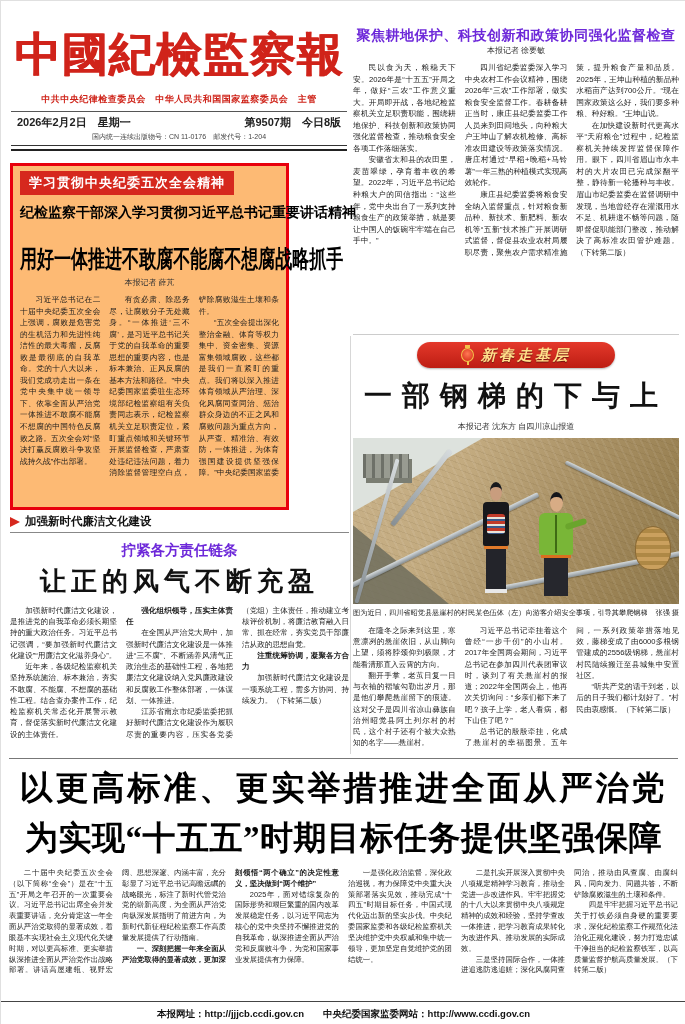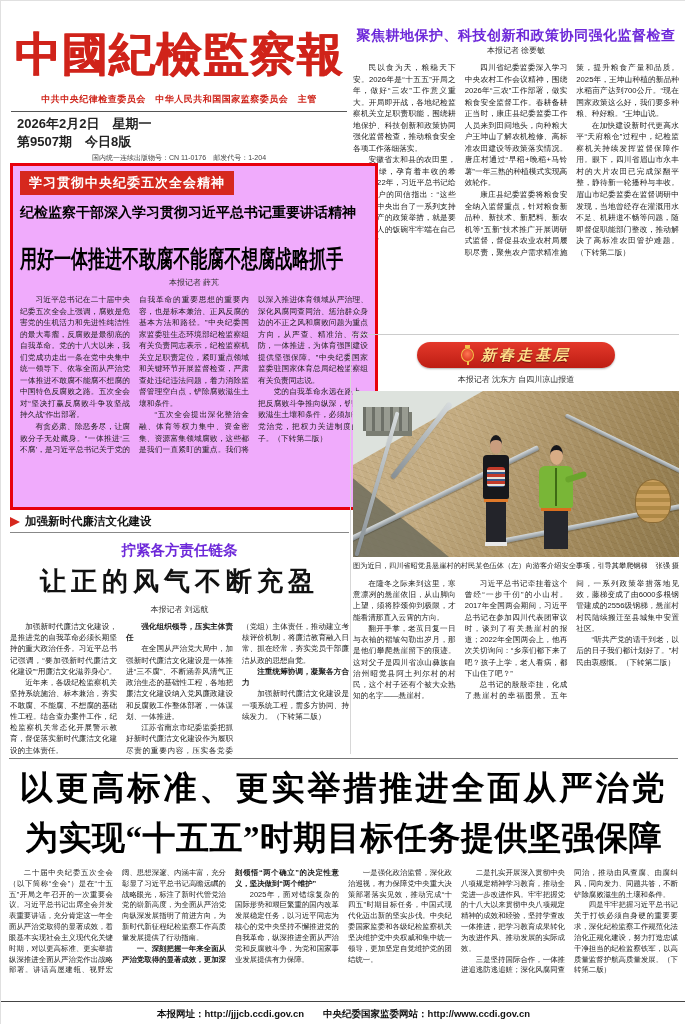--- a/index.html
+++ b/index.html
@@ -8,42 +8,42 @@
         font-family:"Liberation Sans","DejaVu Sans",sans-serif;}
   .serif{font-family:"Liberation Serif","DejaVu Serif",serif;}
 
   
   .masthead{position:absolute;left:10px;top:18px;width:336px;}
   .mh-title{font-family:"Liberation Serif","DejaVu Serif",serif;font-weight:900;
             font-size:46px;line-height:1.55;text-align:center;color:#d0231a;
             letter-spacing:1px;text-shadow:1px 0 0 #d0231a;}
   .mh-affil{text-align:center;font-size:9px;font-weight:bold;color:#cf241a;margin-top:3px;letter-spacing:.5px;}
   .mh-rule{border-top:1px solid #555;margin-top:5px;}
-  .mh-daterow{display:flex;justify-content:space-between;font-size:13px;font-weight:bold;
-              padding:3px 6px 1px 6px;color:#222;flex-direction:column;}
+  .mh-daterow{display:flex;justify-content:space-between;font-size:11px;font-weight:bold;
+              padding:3px 6px 1px 6px;color:#222;}
   .mh-pub{text-align:center;font-size:7px;color:#444;margin-top:1px;}
   .mh-double{margin-top:3px;height:3px;border-top:1px solid #333;border-bottom:2px solid #222;}
 
   
   .body-text{text-align:justify;color:#1c1c1c;overflow:hidden;}
   .body-text p{margin:0;text-indent:2em;}
   .body-text p.subhead{font-weight:bold;}
   .byline{text-align:center;font-size:8px;color:#333;}
   .kicker{text-align:center;font-weight:bold;color:#6d28d9;}
 
   
   .grain{position:absolute;left:352px;top:26px;width:326px;}
   .grain .kicker{font-size:14px;letter-spacing:.5px;}
   .grain .headline{text-align:center;font-weight:900;font-size:30px;letter-spacing:9px;margin-top:4px;}
   .grain .body-text{margin-top:6px;height:222px;column-count:3;column-gap:9px;
                     font-size:7.7px;line-height:1.5;}
 
   
-  .redbox{position:absolute;left:9px;top:162px;width:368px;height:347px;box-sizing:border-box;
-          border:3px solid #e8000d;padding:5px 7px;background:#f0abfc;}
+  .redbox{position:absolute;left:9px;top:162px;width:279px;height:347px;box-sizing:border-box;
+          border:3px solid #e8000d;padding:5px 7px;background:#fdba74;}
   .rb-label{display:inline-block;background:#d6281e;color:#fff;font-weight:bold;
             font-size:13px;padding:3px 9px;letter-spacing:1px;}
   .rb-kicker{font-family:"Liberation Serif","DejaVu Serif",serif;font-weight:bold;font-size:14px;
              margin-top:9px;white-space:nowrap;letter-spacing:0;color:#000;}
   .rb-headline-clip{margin-top:22px;height:28px;overflow:visible;}
   .rb-headline{display:inline-block;font-size:23px;font-weight:900;white-space:nowrap;
                transform:scale(.74,1.05);transform-origin:0 50%;color:#000;}
   .rb-byline{margin-top:5px;}
   .redbox .body-text{margin-top:6px;height:196px;column-count:3;column-gap:9px;
                      font-size:7.7px;line-height:1.5;}
@@ -180,38 +180,38 @@
     </div>
   </div>
 
   <div class="culture">
     <div class="cu-tagrow">
       <span class="flag-icon"></span>
       <span>加强新时代廉洁文化建设</span>
     </div>
     <div class="kicker">拧紧各方责任链条</div>
     <div class="headline serif">让正的风气不断充盈</div>
-    <div class="byline">本报记者 刘远航</div>
     <div class="body-text">
       <p>加强新时代廉洁文化建设，是推进党的自我革命必须长期坚持的重大政治任务。习近平总书记强调，“要加强新时代廉洁文化建设”“用廉洁文化滋养身心”。</p>
       <p>近年来，各级纪检监察机关坚持系统施治、标本兼治，夯实不敢腐、不能腐、不想腐的基础性工程。结合查办案件工作，纪检监察机关常态化开展警示教育，督促落实新时代廉洁文化建设的主体责任。</p>
       <p class="subhead">强化组织领导，压实主体责任</p>
       <p>在全国从严治党大局中，加强新时代廉洁文化建设是一体推进“三不腐”、不断涵养风清气正政治生态的基础性工程，各地把廉洁文化建设纳入党风廉政建设和反腐败工作整体部署，一体谋划、一体推进。</p>
       <p>江苏省南京市纪委监委把抓好新时代廉洁文化建设作为履职尽责的重要内容，压实各党委（党组）主体责任，推动建立考核评价机制，将廉洁教育融入日常、抓在经常，夯实党员干部廉洁从政的思想自觉。</p>
       <p class="subhead">注重统筹协调，凝聚各方合力</p>
       <p>加强新时代廉洁文化建设是一项系统工程，需多方协同、持续发力。（下转第二版）</p>
     </div>
   </div>
 
   <div class="ladder">
     <div class="ld-toprule"></div>
     <div class="badge">
       <span class="lantern"></span>
       <span class="badge-text">新春走基层</span>
     </div>
+    <div class="headline serif">一部钢梯的下与上</div>
     <div class="byline">本报记者 沈东方 自四川凉山报道</div>
     <div class="photo">
       <div class="ph-ground"></div>
       <div class="ph-texture"></div>
       <div class="ph-sky"></div>
       <div class="ph-darkslope"></div>
       <div class="ph-buildings"></div>
       <div class="pipe pipe1"></div>
       <div class="pipe pipe2"></div>
       <div class="pipe pipe3"></div>

